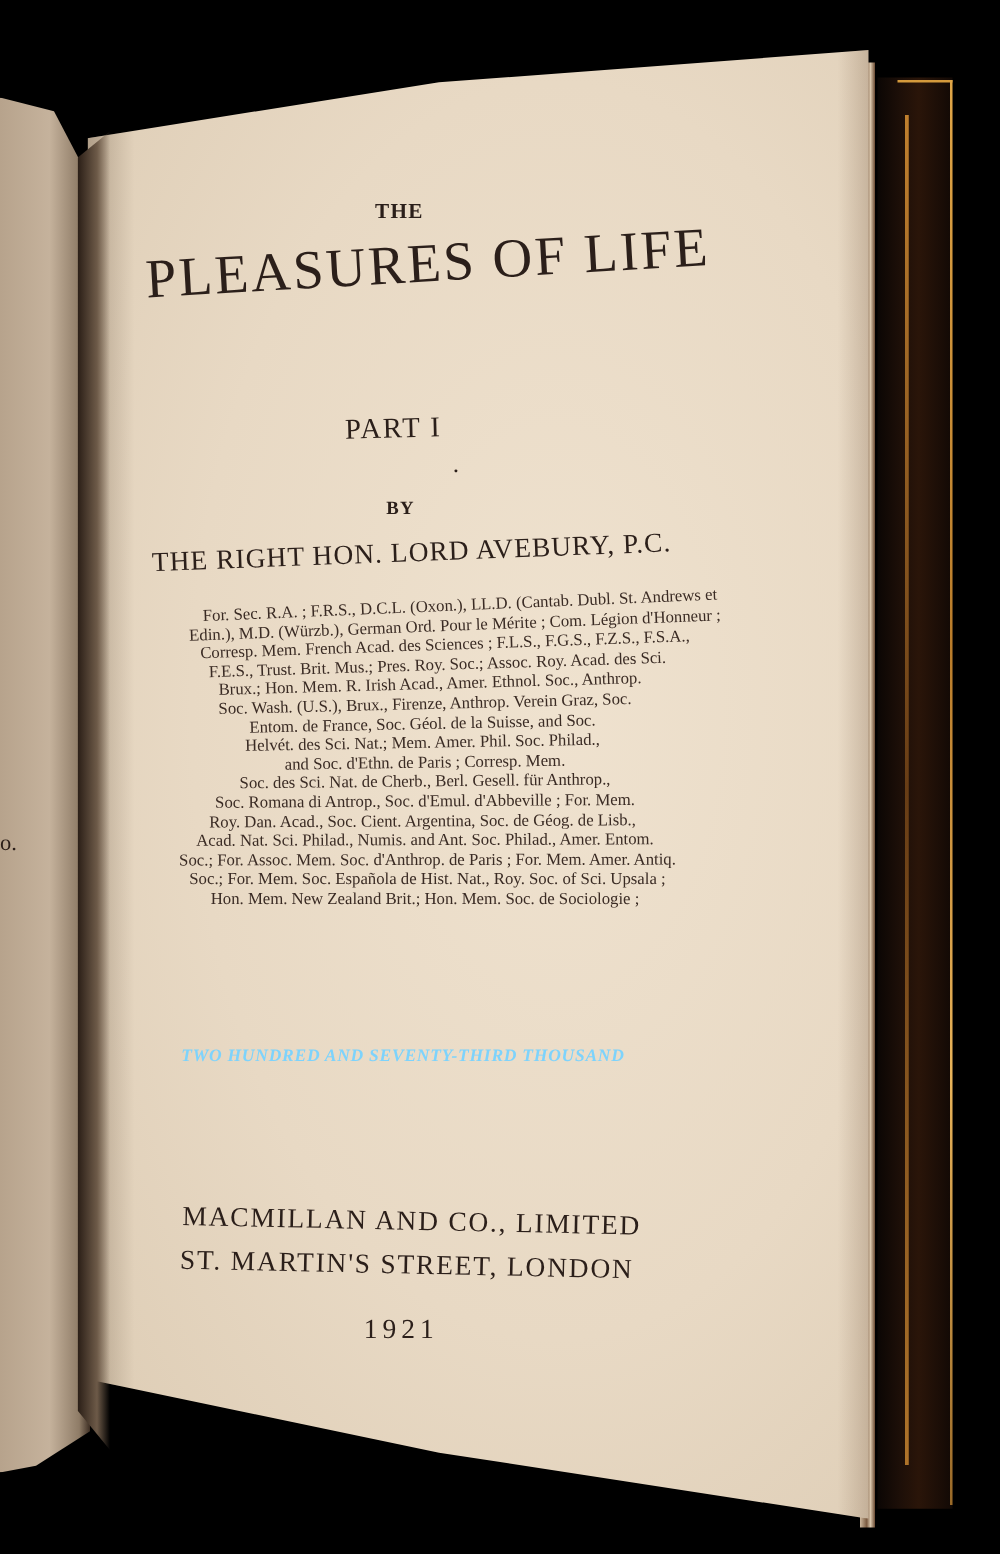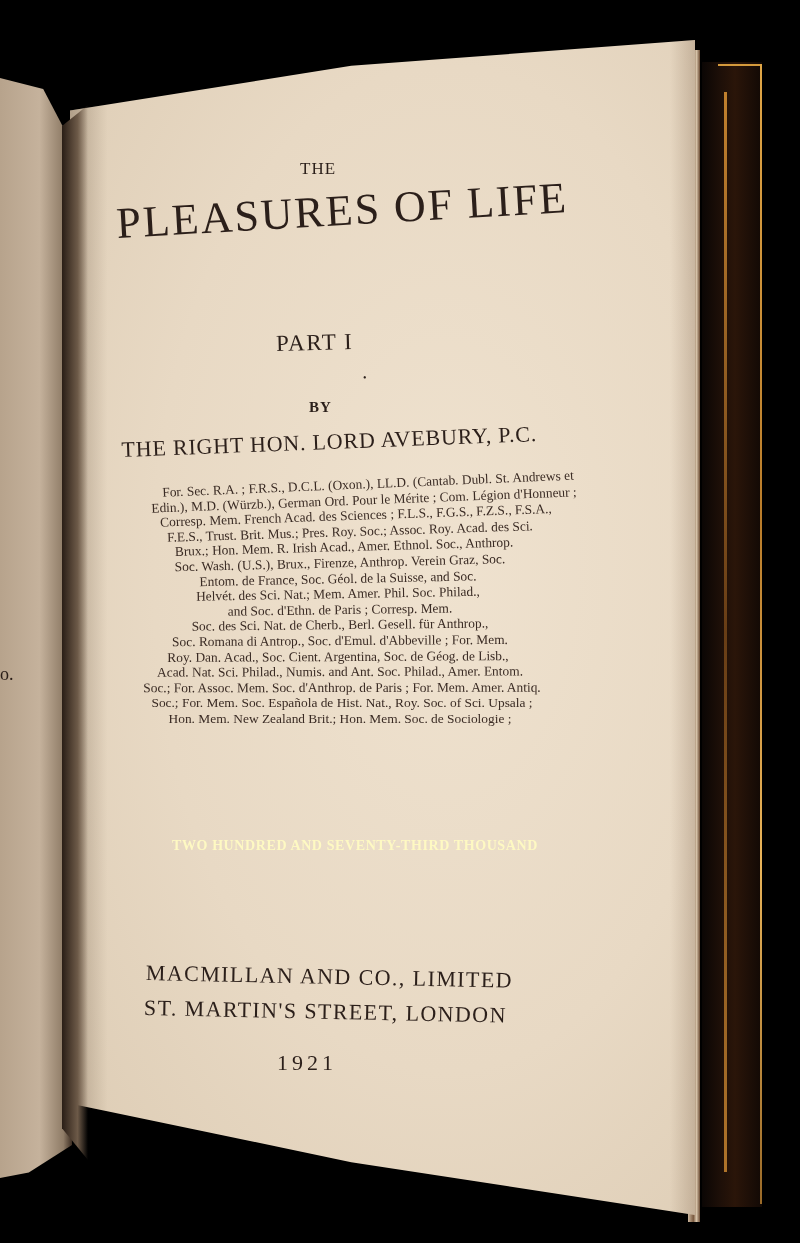--- a/index.html
+++ b/index.html
@@ -58,46 +58,46 @@
     background: linear-gradient(180deg, #e0a647, #b97c2a 40%, #e9b45a 70%, #9a6a28);
   }
   .cover .gilt-inner {
     position: absolute; left: 22px; top: 30px; width: 3px; height: 1080px;
     background: linear-gradient(180deg, rgba(210,140,50,0.9), rgba(150,90,30,0.6) 50%, rgba(210,140,50,0.8));
   }
 
   
   .text { position: absolute; color: #2b1f1a; white-space: nowrap; }
 
-  .the-top { left: 300px; top: 159px; font-size: 17px; letter-spacing: 1px; font-weight: normal; }
+  .the-top { left: 300px; top: 159px; font-size: 17px; letter-spacing: 1px; font-weight: bold; }
   .main-title {
     left: 118px; top: 198px; font-size: 44px; letter-spacing: 2px;
     transform: rotate(-3.3deg); transform-origin: left bottom;
   }
   .part { left: 276px; top: 330px; font-size: 23px; letter-spacing: 1.5px; transform: rotate(-1.5deg); }
   .dot { left: 363px; top: 372px; font-size: 10px; }
   .by { left: 309px; top: 399px; font-size: 15px; font-weight: bold; letter-spacing: 1px; }
   .author {
     left: 122px; top: 437px; font-size: 22px; letter-spacing: 0.8px;
     transform: rotate(-2.2deg); transform-origin: left bottom;
   }
 
   .honours {
     position: absolute; left: 90px; top: 477px; width: 520px;
     font-size: 13.4px; line-height: 15.6px; color: #3a2b24;
   }
   .honours .ln { display: block; text-align: center; white-space: nowrap; transform-origin: center center; }
 
   .edition {
-    left: 172px; top: 838px; font-size: 14px; font-weight: bold;
-    letter-spacing: 0.6px; color: #fef9c3;
+    left: 145px; top: 838px; font-size: 14px; font-style: italic; font-weight: bold;
+    letter-spacing: 0.6px; color: #7dd3fc;
   }
   .publisher { left: 146px; top: 960px; font-size: 22px; letter-spacing: 1.4px; transform: rotate(1.2deg); transform-origin: left center; }
   .address { left: 144px; top: 995px; font-size: 22px; letter-spacing: 1.4px; transform: rotate(1.2deg); transform-origin: left center; }
-  .year { left: 277px; top: 1050px; font-size: 22px; letter-spacing: 4px; }
+  .year { left: 291px; top: 1050px; font-size: 22px; letter-spacing: 4px; }
 </style>
 </head>
 <body>
 
 <div class="scene">
 
   <div class="left-page">
     <span class="edge-mark">o.</span>
   </div>
 

